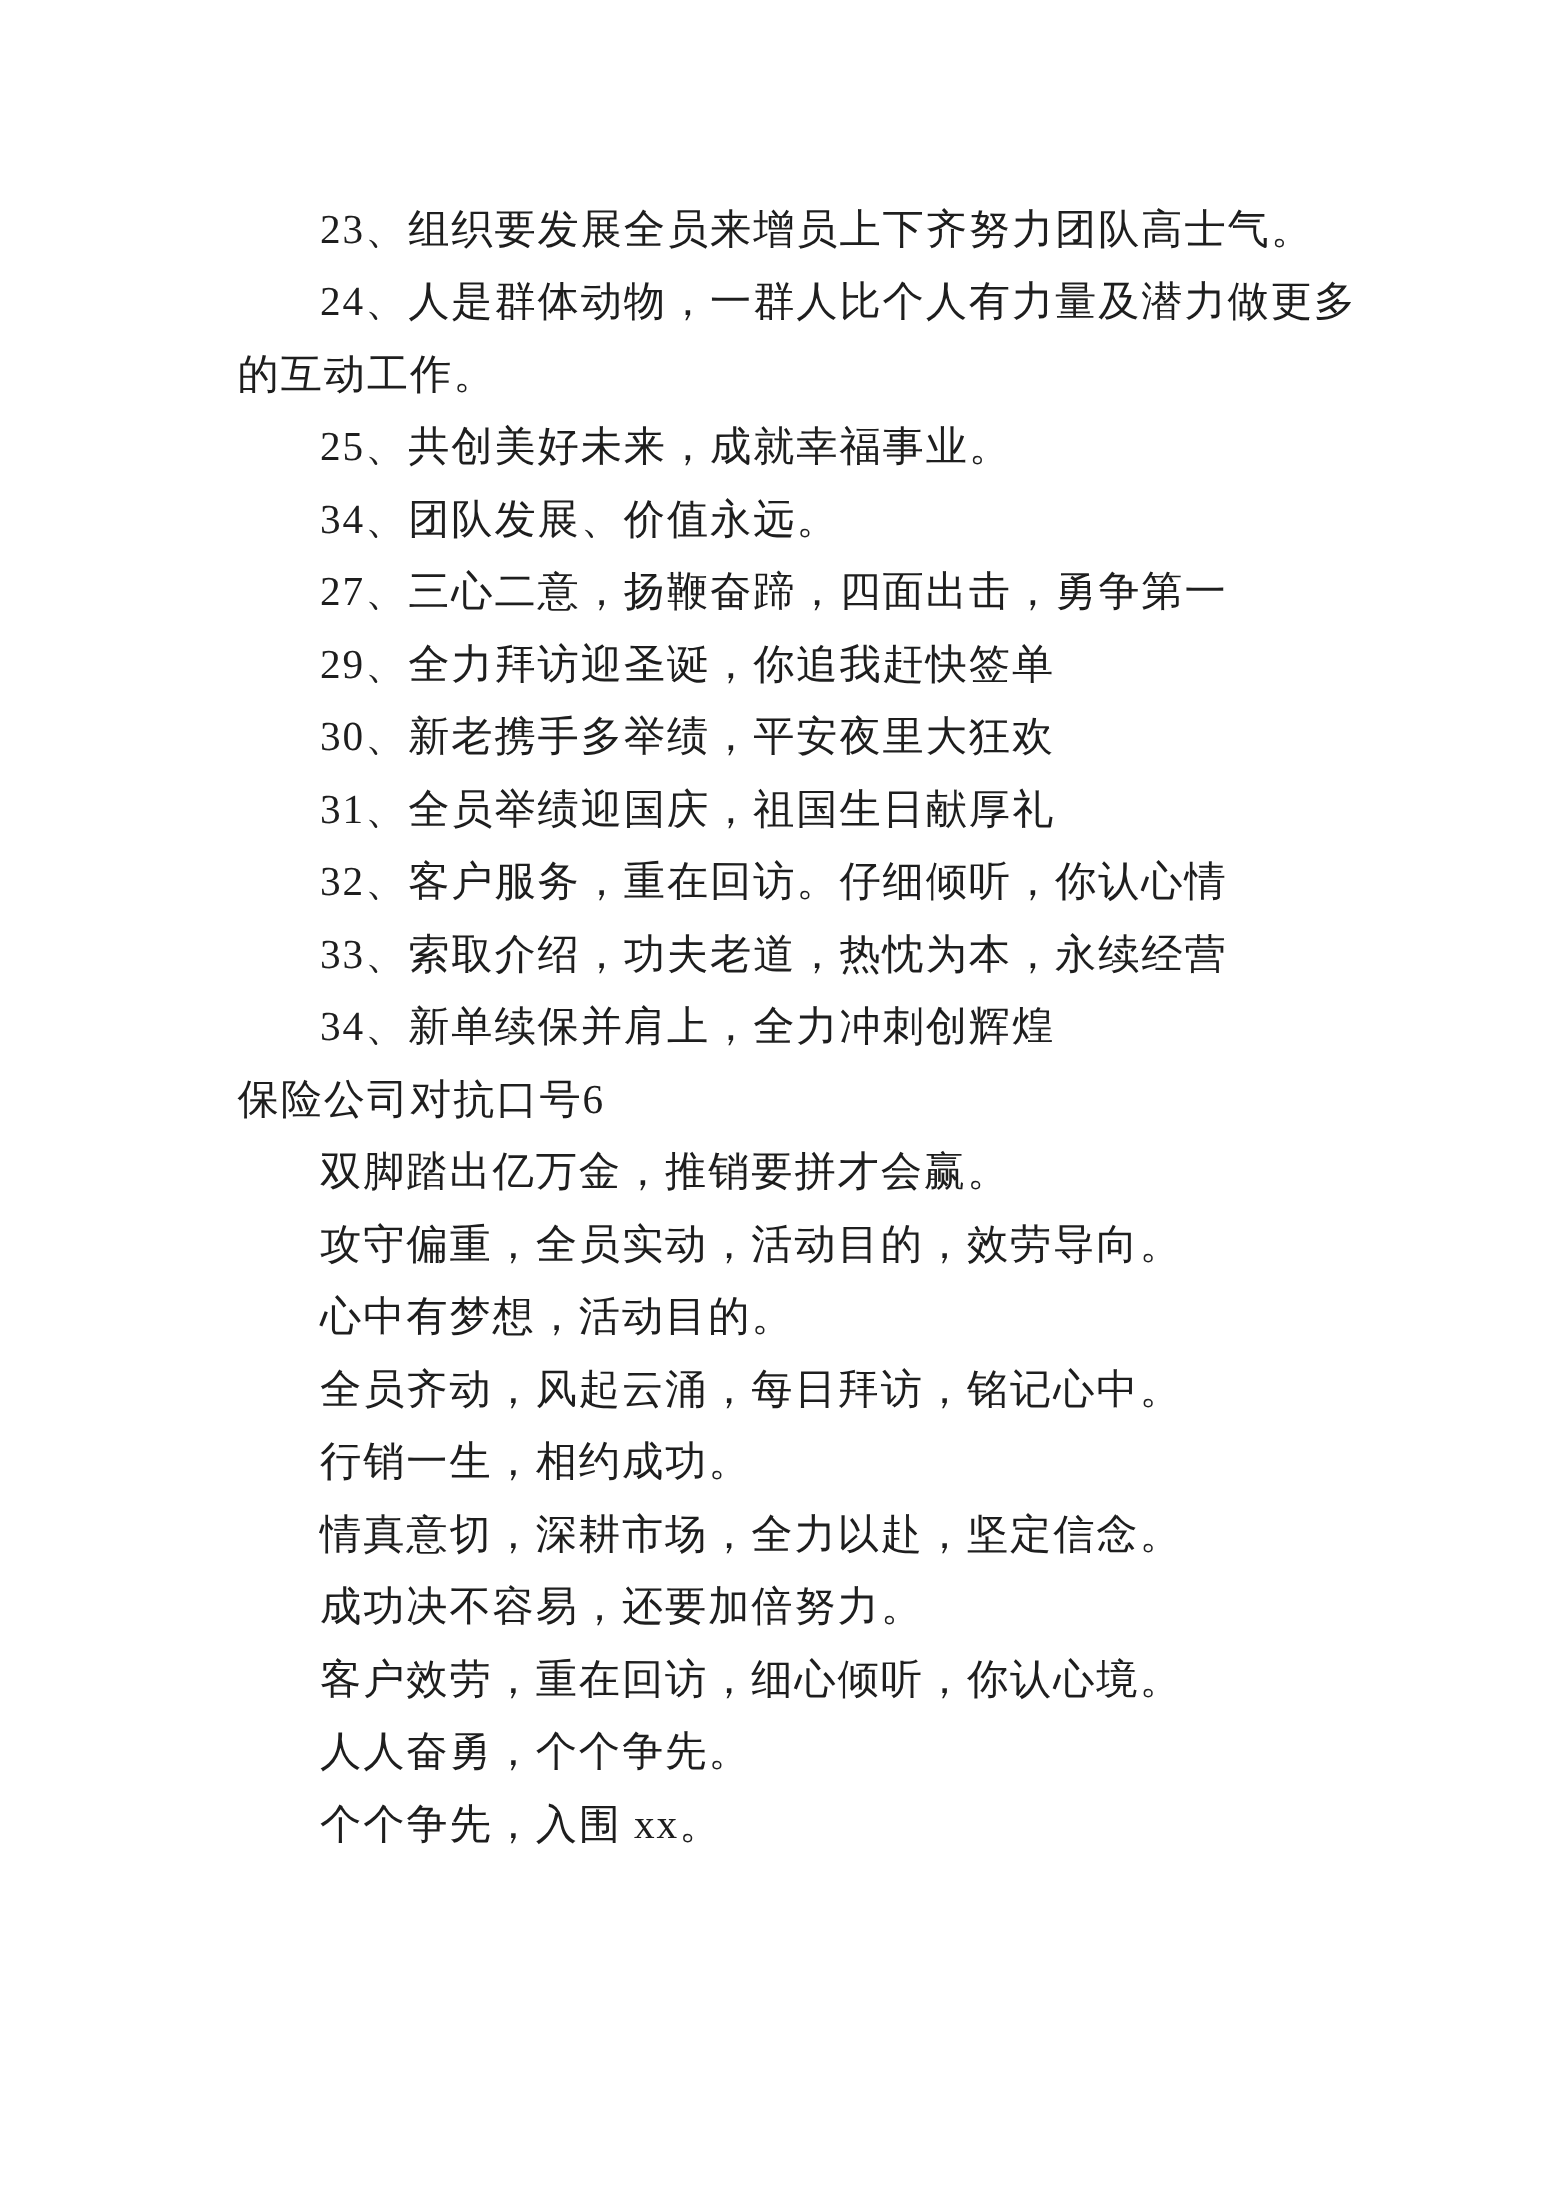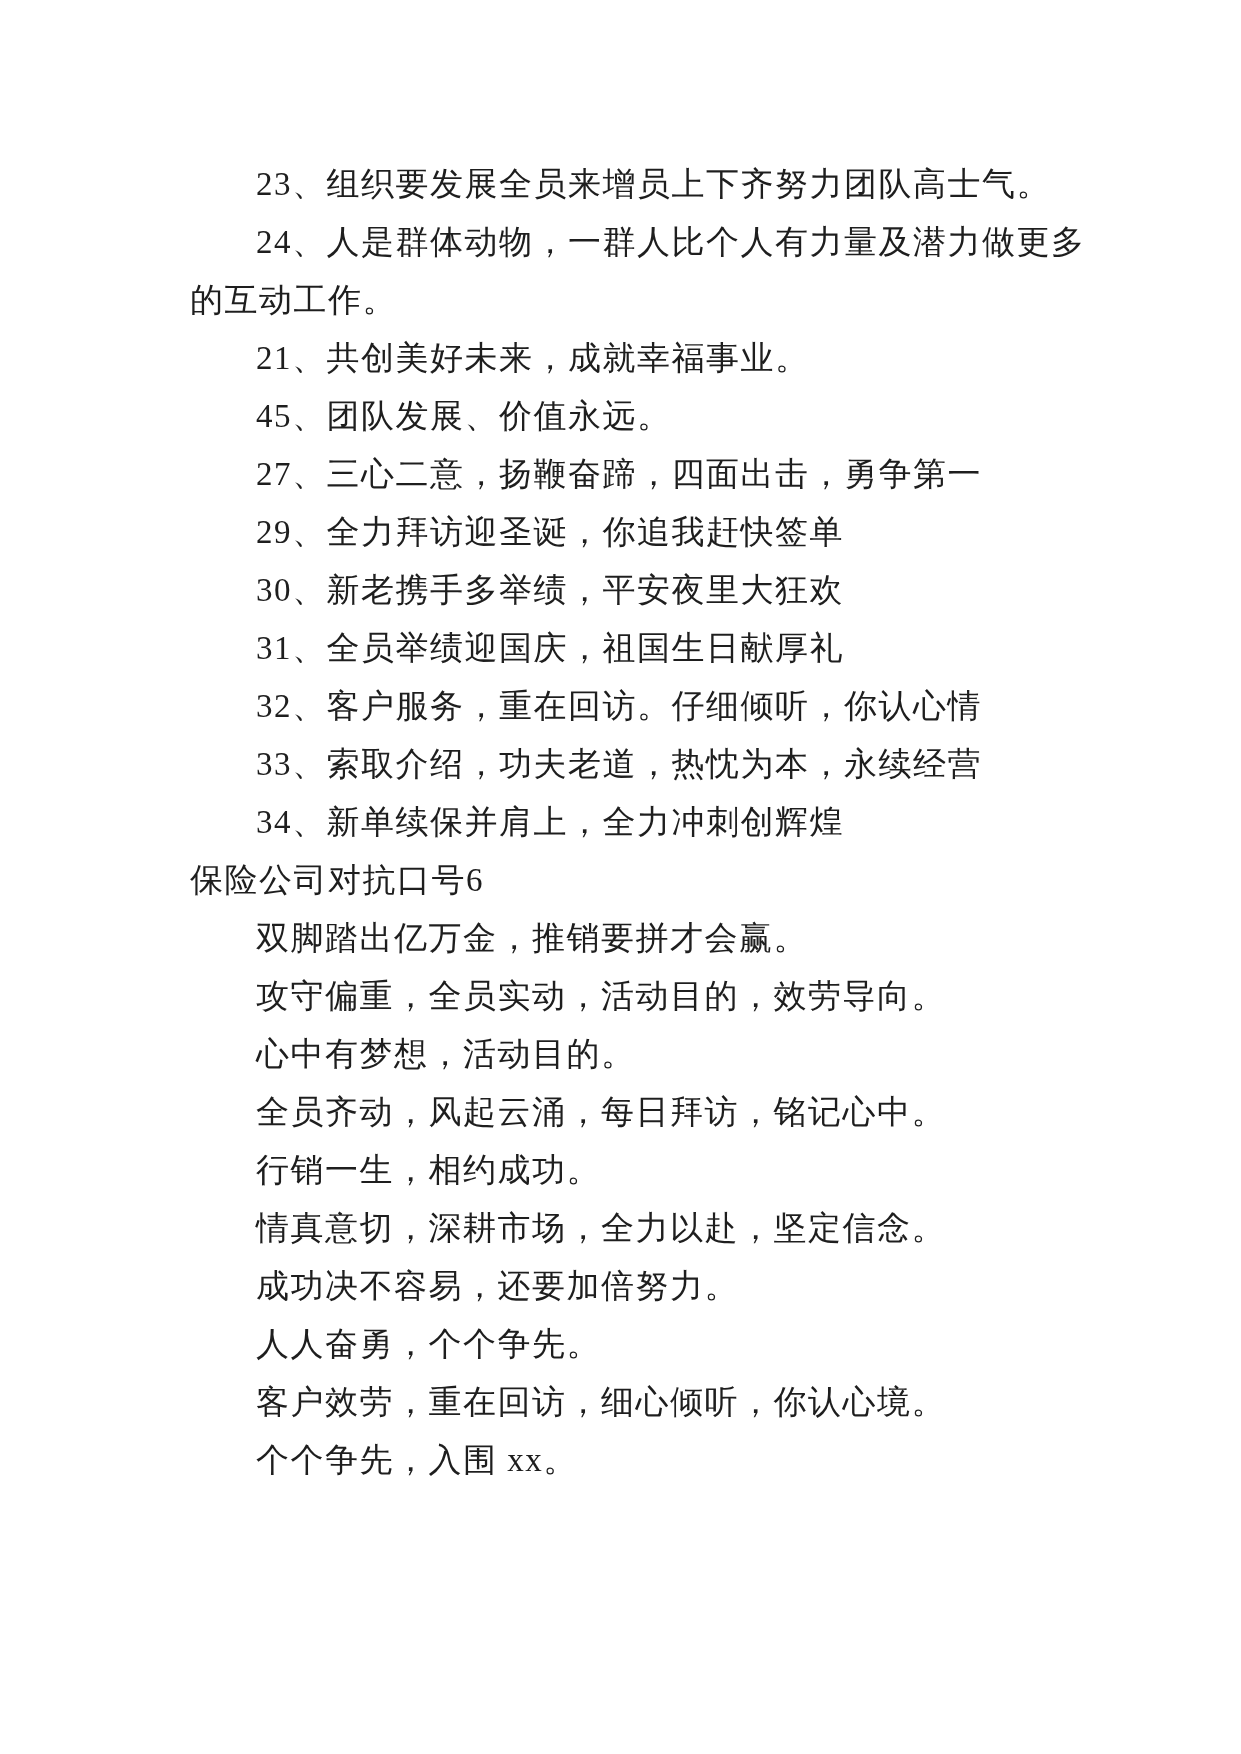--- a/index.html
+++ b/index.html
@@ -33,34 +33,34 @@
   }
 </style>
 </head>
 <body>
 
 <div class="doc-page">
   <div id="doc-body" style="color: rgb(30, 30, 30);">
       <p class="line indent">23、组织要发展全员来增员上下齐努力团队高士气。</p>
       <p class="line indent">24、人是群体动物，一群人比个人有力量及潜力做更多</p>
       <p class="line">的互动工作。</p>
-      <p class="line indent">21、共创美好未来，成就幸福事业。</p>
-      <p class="line indent">45、团队发展、价值永远。</p>
+      <p class="line indent">25、共创美好未来，成就幸福事业。</p>
+      <p class="line indent">34、团队发展、价值永远。</p>
       <p class="line indent">27、三心二意，扬鞭奋蹄，四面出击，勇争第一</p>
       <p class="line indent">29、全力拜访迎圣诞，你追我赶快签单</p>
       <p class="line indent">30、新老携手多举绩，平安夜里大狂欢</p>
       <p class="line indent">31、全员举绩迎国庆，祖国生日献厚礼</p>
       <p class="line indent">32、客户服务，重在回访。仔细倾听，你认心情</p>
       <p class="line indent">33、索取介绍，功夫老道，热忱为本，永续经营</p>
       <p class="line indent">34、新单续保并肩上，全力冲刺创辉煌</p>
       <p class="line">保险公司对抗口号6</p>
       <p class="line indent">双脚踏出亿万金，推销要拼才会赢。</p>
       <p class="line indent">攻守偏重，全员实动，活动目的，效劳导向。</p>
       <p class="line indent">心中有梦想，活动目的。</p>
       <p class="line indent">全员齐动，风起云涌，每日拜访，铭记心中。</p>
       <p class="line indent">行销一生，相约成功。</p>
       <p class="line indent">情真意切，深耕市场，全力以赴，坚定信念。</p>
       <p class="line indent">成功决不容易，还要加倍努力。</p>
+      <p class="line indent">客户效劳，重在回访，细心倾听，你认心境。</p>
       <p class="line indent">人人奋勇，个个争先。</p>
-      <p class="line indent">客户效劳，重在回访，细心倾听，你认心境。</p>
       <p class="line indent">个个争先，入围 xx。</p>
     </div>
 </div>
 
 </body></html>

